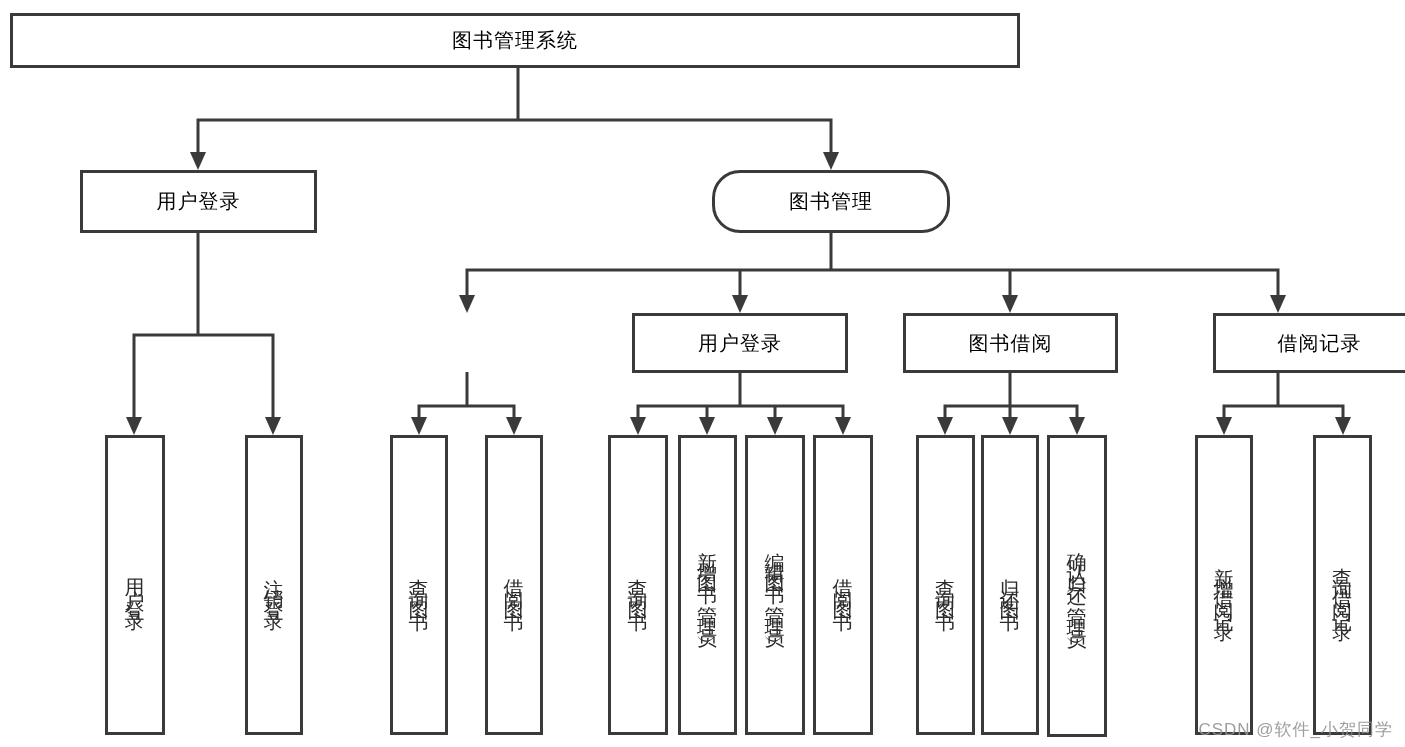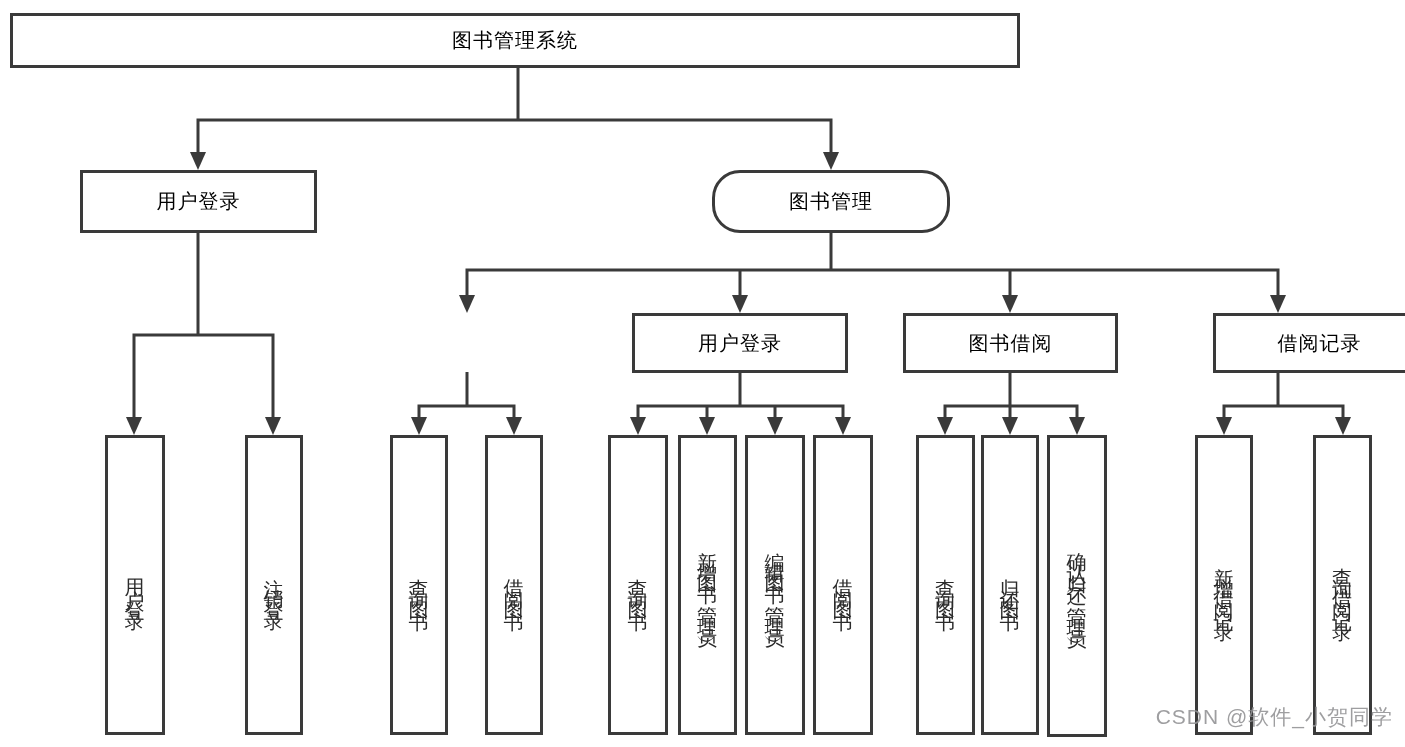--- a/index.html
+++ b/index.html
@@ -51,22 +51,22 @@
     text-orientation: mixed;
     font-size: 20px;
     line-height: 1;
     letter-spacing: 11px;
     color: #2b2b2b;
   }
 
   .watermark {
     position: absolute;
     right: 12px;
-    bottom: 16px;
-    font-size: 21px;
+    bottom: 6px;
+    font-size: 17px;
     color: rgba(148, 148, 150, 0.9);
     letter-spacing: 1px;
     white-space: nowrap;
     z-index: 5;
   }
 </style>
 </head>
 <body>
 
 <div class="canvas">

